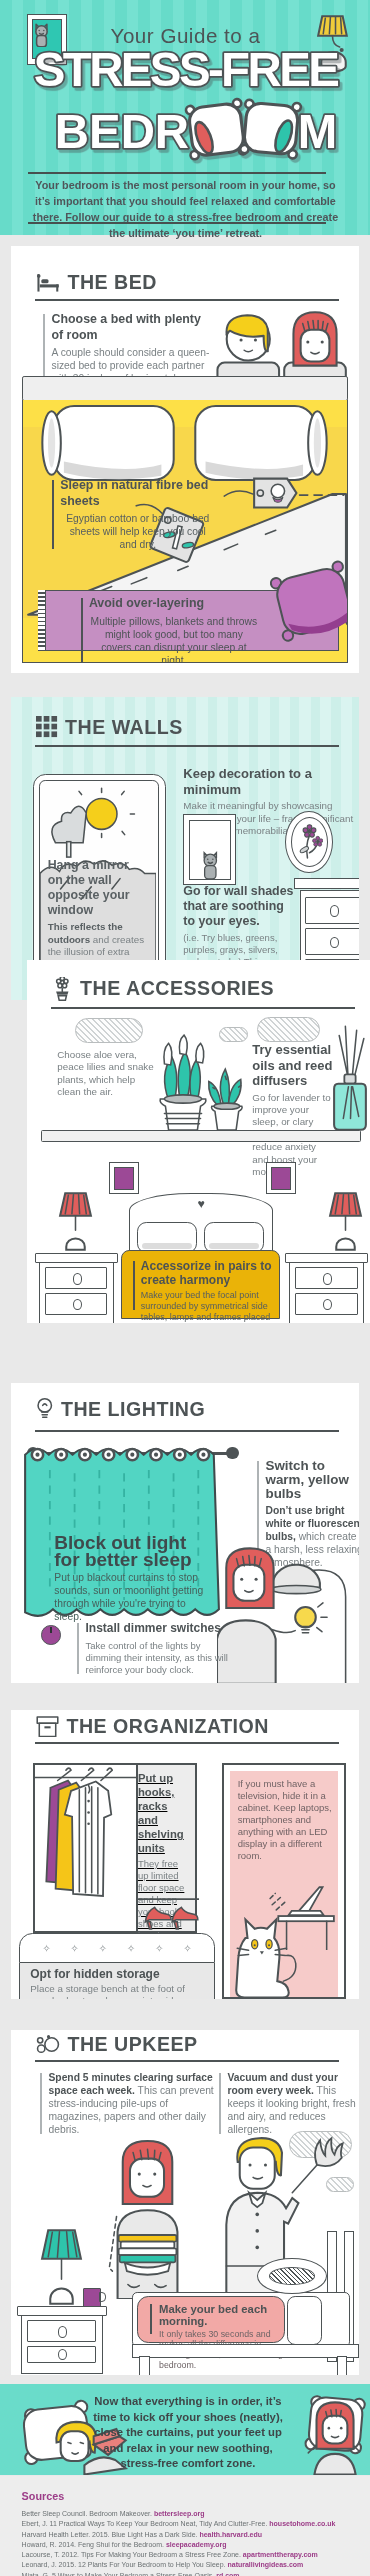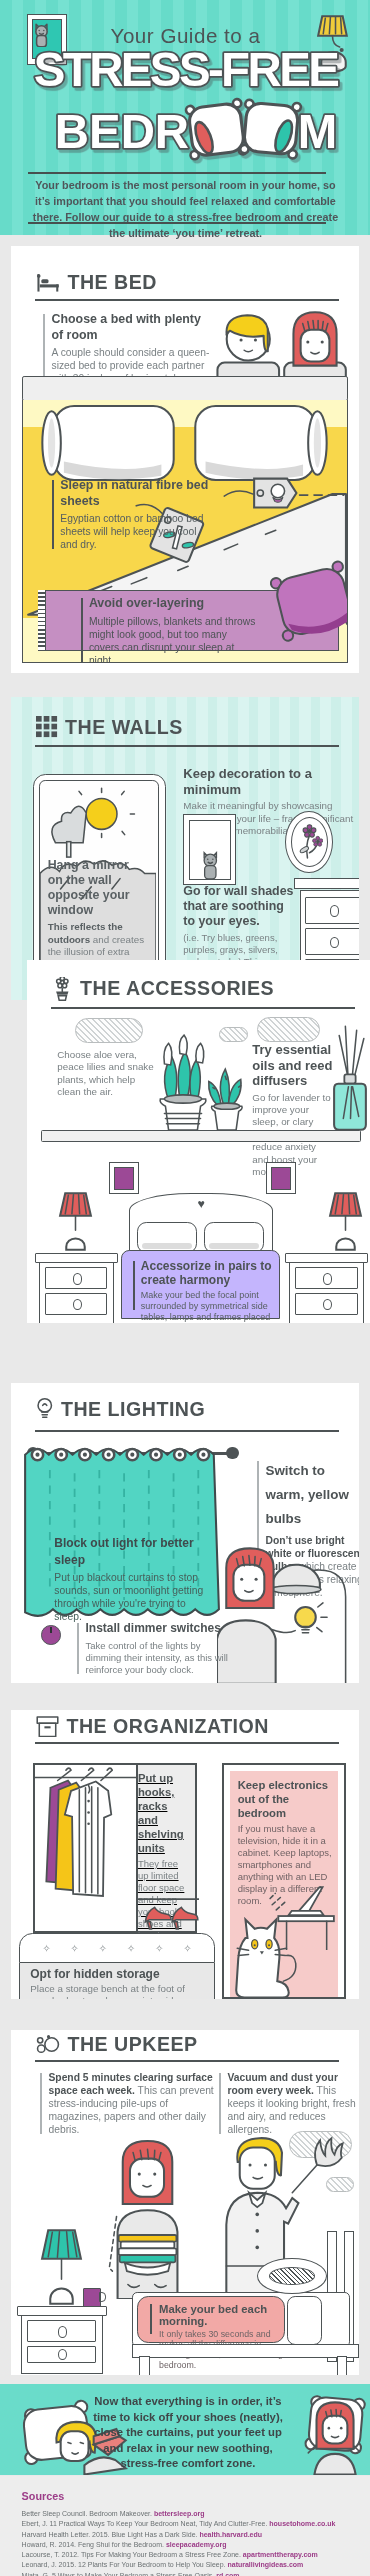--- a/index.html
+++ b/index.html
@@ -30,26 +30,26 @@
   .mintcard{background:repeating-linear-gradient(90deg,#daf4f0 0 11.3px,#cdefe9 11.3px 20.6px);}
   .sechead{position:absolute;display:flex;align-items:center;gap:7.2px;left:25px;text-align:right;}
   .sechead h2{margin:0;font-size:19.6px;font-weight:800;color:#4d5355;letter-spacing:0.5px;}
   .secline{position:absolute;left:24px;width:304px;height:2.1px;background:#4d5355;}
   .tip{position:absolute;padding-left:8.2px;}
   .tip .bar{position:absolute;left:0;top:2.1px;bottom:2.1px;width:2.1px;background:#aeb3b5;}
   .tip .bar.dark{background:#4d5355;}
   .tip h3{margin:0 0 3.1px;font-size:12.4px;font-weight:700;color:#4d5355;line-height:15.5px;}
   .tip p{margin:0;font-size:10.3px;line-height:13px;color:#7a8184;}
   .tip p b{color:#4d5355;}
-  .tip p.ondark{color:#565e60;}
+  .tip p.ondark{color:#565e60;text-align:center;}
 
   
   .headboardbar{position:absolute;left:10.8px;top:130px;width:324px;height:23px;background:#efefef;
     border:1.5px solid #4d5355;border-radius:2.1px;}
-  .bedbody{position:absolute;left:10.8px;top:154px;width:324px;height:262px;background:#fef9c3;
+  .bedbody{position:absolute;left:10.8px;top:154px;width:324px;height:262px;background:#fde047;
     border:1.5px solid #4d5355;border-top:none;overflow:hidden;}
   .blanket{position:absolute;left:0;top:27px;width:100%;height:191px;background:#f8d74b;}
   .purplestrip{position:absolute;left:21.6px;top:190px;width:292px;height:59px;background:#c58fc2;
     border:1.5px solid #4d5355;}
   .purplestrip .fringe{position:absolute;left:-8.2px;top:-1px;bottom:-1px;width:7.2px;
     background:repeating-linear-gradient(0deg,#4d5355 0 1.5px,#fff 1.5px 4.1px);}
 
   
   .mirror{position:absolute;left:22px;top:77px;width:120px;height:199px;background:#fff;
     border:1.5px solid #4d5355;border-radius:12.4px;padding:5.2px;}
@@ -68,21 +68,21 @@
 
   
   .cloud{position:absolute;border:1.5px solid #b9bdbe;border-radius:13.4px;
     background:repeating-linear-gradient(45deg,#fdfdfd 0 2.6px,#cfd3d4 2.6px 4.1px);}
 
   
   .shelf{position:absolute;left:13.4px;top:170px;width:318px;height:10.3px;background:#f1f1f1;
     border:1.5px solid #4d5355;border-radius:1.5px;}
   .pframe{position:absolute;width:20.6px;height:23px;background:#fff;border:1.5px solid #4d5355;padding:3.6px;}
   .pframe .inner{width:100%;height:100%;background:#9c4996;border:1px solid #4d5355;box-sizing:border-box;}
-  .yellowbox{position:absolute;left:94px;top:290px;width:159px;height:69px;background:#c4b5fd;
+  .yellowbox{position:absolute;left:94px;top:290px;width:159px;height:69px;background:#eab308;
     border:1.5px solid #4d5355;border-radius:8.2px 8.2px 0 0;box-sizing:border-box;padding:8.2px 0 0 18.5px;}
   .yellowbox h3{margin:0 0 3.1px;font-size:12px;line-height:14px;font-weight:700;color:#4d5355;}
   .yellowbox p{margin:0;font-size:9px;line-height:10.8px;color:#565e60;}
   .nstand{position:absolute;width:75px;}
   .nstand .top{height:8.2px;background:#fff;border:1.5px solid #4d5355;margin:0 -4.1px;border-radius:1px;}
   .nstand .bodyx{height:56px;background:#fff;border:1.5px solid #4d5355;border-top:none;padding:4.1px 5.2px;}
   .drawer{height:19.6px;border:1.5px solid #4d5355;border-radius:1px;margin-bottom:4.1px;position:relative;background:#fff;}
   .drawer .pull{position:absolute;left:50%;top:50%;width:7.2px;height:9.3px;margin:-4.6px 0 0 -3.6px;
     border:1.5px solid #4d5355;border-radius:50%;}
   .headboard2{position:absolute;left:102px;top:233px;width:142px;height:61px;background:#fff;
@@ -572,27 +572,27 @@
           <circle cx="170" cy="30" r="4"></circle>
             <circle cx="216" cy="30" r="4"></circle>
             <circle cx="262" cy="30" r="4"></circle>
           <circle cx="308" cy="30" r="4"></circle>
             <circle cx="354" cy="30" r="4"></circle>
         </g>
       </g>
     </svg>
 
     <div class="tip" style="left:43px;top:152px;width:149px;padding-left:0;">
-      <h3 style="font-size:12px;line-height:16.5px;color:#3f4a4c;">Block out light for better sleep</h3>
+      <h3 style="font-size:19px;line-height:16.5px;color:#3f4a4c;">Block out light for better sleep</h3>
       <p style="color:#46605b;">Put up blackout curtains to stop sounds, sun or moonlight getting through while you're trying to sleep.</p>
     </div>
 
     <div class="tip" style="left:246px;top:76px;width:98px;">
       <span class="bar"></span>
-      <h3 style="font-size:13.4px;line-height:24px;">Switch to warm, yellow bulbs</h3>
+      <h3 style="font-size:13.4px;line-height:14px;">Switch to warm, yellow bulbs</h3>
       <p><b>Don’t use bright white or fluorescent bulbs,</b><span> which create a harsh, less relaxing atmosphere.</span></p>
     </div>
 
     <svg class="abs" style="left:206px;top:164px;" width="142" height="137" viewBox="0 0 276 265">
       <path class="ol" d="M250 265 V96 q0 -52 -52 -52 q-40 0 -48 30" stroke-width="5"></path>
       <path d="M108 70 a46 40 0 0 1 92 8 l-96 0 Z" fill="#e9e9e9" stroke="#4d5355" stroke-width="4"></path>
       <ellipse cx="154" cy="82" rx="48" ry="8" fill="#d3d6d7" stroke="#4d5355" stroke-width="3"></ellipse>
       <path d="M18 40 q0 -38 46 -38 q46 0 46 38 l0 78 l-92 0 Z" fill="#e05e5c" stroke="#4d5355" stroke-width="4"></path>
       <rect x="32" y="34" width="60" height="70" rx="22" fill="#fff" stroke="#4d5355" stroke-width="4"></rect>
       <path class="ol" d="M38 22 l4 16 M50 18 l3 18 M62 16 l2 19 M74 18 l-1 18 M86 22 l-4 16" stroke-width="2.5"></path>
@@ -668,21 +668,20 @@
       </div>
       <div class="benchbody">
         <h3>Opt for hidden storage</h3>
         <p>Place a storage bench at the foot of your bed or turn dressers into side tables for extra storage.</p>
       </div>
     </div>
 
     <div class="room">
       <div class="roompink">
         <div class="txt">
-          <h3>Keep electronics out of the bedroom</h3>
           <p>If you must have a television, hide it in a cabinet. Keep laptops, smartphones and anything with an LED display in a different room.</p>
         </div>
         <svg class="abs" style="right:2.1px;top:107px;" width="67" height="72" viewBox="0 0 130 140">
           <path class="ol" d="M2 40 l10 -10 M6 52 l16 -14 M14 62 l18 -16" stroke="#fff" stroke-width="3" stroke-dasharray="8 6"></path>
           <path d="M58 64 L98 18 L104 18 L78 64 Z" fill="#fff" stroke="#4d5355" stroke-width="3.5"></path>
           <path d="M44 64 h56 l6 8 h-68 Z" fill="#fff" stroke="#4d5355" stroke-width="3.5"></path>
           <rect x="18" y="74" width="108" height="10" fill="#fff" stroke="#4d5355" stroke-width="3.5"></rect>
           <path class="ol" d="M34 84 v56 M112 84 v56" stroke-width="4"></path>
         </svg>
       </div>

